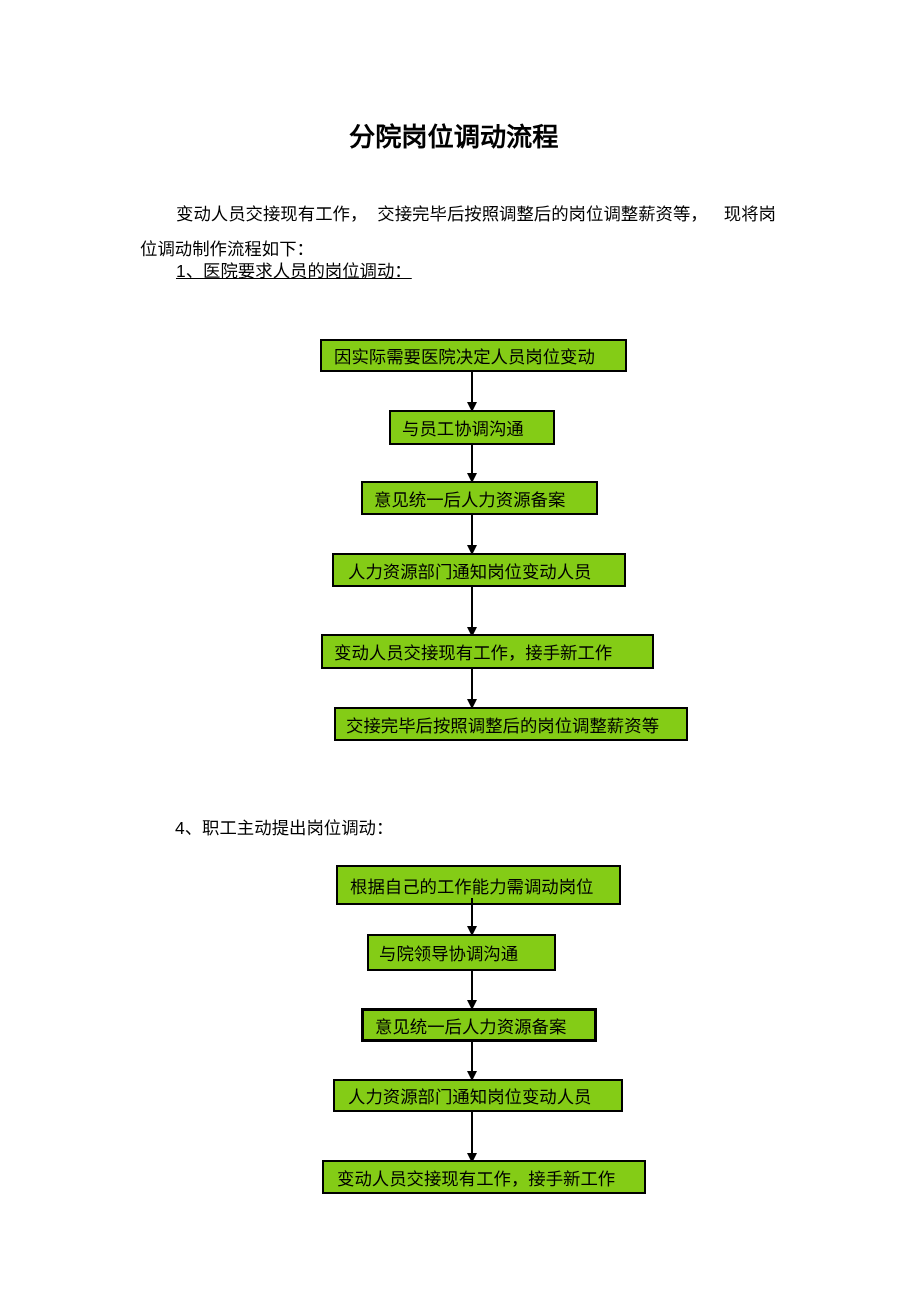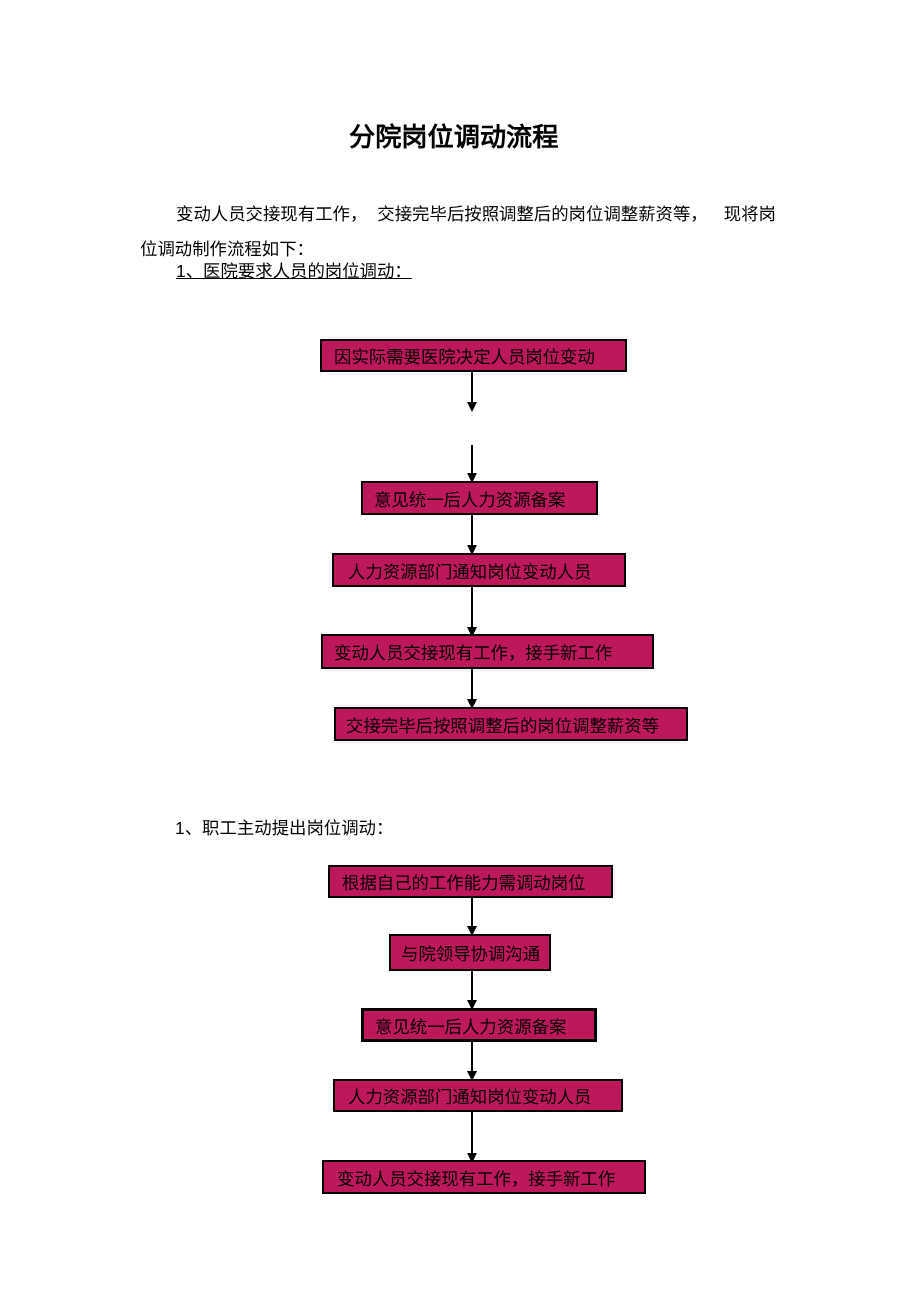--- a/index.html
+++ b/index.html
@@ -24,39 +24,39 @@
   .intro-line1 .seg2 { margin-right: 16px; }
   .intro-line2 { position: absolute; left: 140px; top: 232px; font-size: 17.4px; line-height: 20px; white-space: nowrap; margin-top: 7px; }
 
   .sec-heading { position: absolute; font-size: 17.4px; line-height: 20px; white-space: nowrap; }
   .sec-heading.h1 { left: 176px; top: 261px; text-decoration: underline; }
   .sec-heading.h2 { left: 175px; top: 818px; }
 
   .flow-box {
     position: absolute;
     border: 2px solid #000000;
-    background: #be185d;
+    background: #84cc16;
     font-size: 17.4px;
     display: flex; align-items: center;
     padding-left: 11px;
     white-space: nowrap;
   }
   .flow-box.thick { border-width: 3px; }
 
   
   .b1 { left: 320px; top: 339px; width: 307px; height: 33px; padding-left: 12px; }
   .b2 { left: 389px; top: 410px; width: 166px; height: 35px; padding-left: 11px; }
   .b3 { left: 361px; top: 481px; width: 237px; height: 34px; padding-left: 11px; }
   .b4 { left: 332px; top: 553px; width: 294px; height: 34px; padding-left: 14px; }
   .b5 { left: 321px; top: 634px; width: 333px; height: 35px; padding-left: 11px; }
   .b6 { left: 307px; top: 707px; width: 354px; height: 34px; padding-left: 10px; margin-left: 27px; }
 
   
-  .c1 { left: 328px; top: 865px; width: 285px; height: 33px; padding-left: 12px; }
-  .c2 { left: 389px; top: 934px; width: 162px; height: 37px; padding-left: 10px; }
+  .c1 { left: 336px; top: 865px; width: 285px; height: 40px; padding-left: 12px; }
+  .c2 { left: 367px; top: 934px; width: 189px; height: 37px; padding-left: 10px; }
   .c3 { left: 361px; top: 1008px; width: 236px; height: 34px; padding-left: 11px; }
   .c4 { left: 333px; top: 1079px; width: 290px; height: 33px; padding-left: 13px; }
   .c5 { left: 322px; top: 1160px; width: 324px; height: 34px; padding-left: 13px; }
 
   .flow-arrow { position: absolute; width: 10px; left: 467px; }
   .flow-arrow .shaft { position: absolute; left: 4px; top: 0; width: 2px; background: #000000; }
   .flow-arrow .head {
     position: absolute; left: 0; bottom: 0; width: 0; height: 0;
     border-left: 5px solid transparent; border-right: 5px solid transparent;
     border-top: 10px solid #000000;
@@ -81,20 +81,21 @@
   <p class="intro-line1"><span class="seg1">变动人员交接现有工作，</span><span class="seg2">交接完毕后按照调整后的岗位调整薪资等，</span><span class="seg3">现将岗</span></p>
   <p class="intro-line2">位调动制作流程如下：</p>
 
   <p class="sec-heading h1">1、医院要求人员的岗位调动：</p>
 
   <div class="flow-box b1">因实际需要医院决定人员岗位变动</div>
   <div class="flow-arrow a1">
       <span class="shaft"></span>
       <span class="head"></span>
     </div>
+  <div class="flow-box b2">与员工协调沟通</div>
   <div class="flow-arrow a2">
       <span class="shaft"></span>
       <span class="head"></span>
     </div>
   <div class="flow-box b3">意见统一后人力资源备案</div>
   <div class="flow-arrow a3">
       <span class="shaft"></span>
       <span class="head"></span>
     </div>
   <div class="flow-box b4">人力资源部门通知岗位变动人员</div>
@@ -102,21 +103,21 @@
       <span class="shaft"></span>
       <span class="head"></span>
     </div>
   <div class="flow-box b5">变动人员交接现有工作，接手新工作</div>
   <div class="flow-arrow a5">
       <span class="shaft"></span>
       <span class="head"></span>
     </div>
   <div class="flow-box b6">交接完毕后按照调整后的岗位调整薪资等</div>
 
-  <p class="sec-heading h2">1、职工主动提出岗位调动：</p>
+  <p class="sec-heading h2">4、职工主动提出岗位调动：</p>
 
   <div class="flow-box c1">根据自己的工作能力需调动岗位</div>
   <div class="flow-arrow d1">
       <span class="shaft"></span>
       <span class="head"></span>
     </div>
   <div class="flow-box c2">与院领导协调沟通</div>
   <div class="flow-arrow d2">
       <span class="shaft"></span>
       <span class="head"></span>

